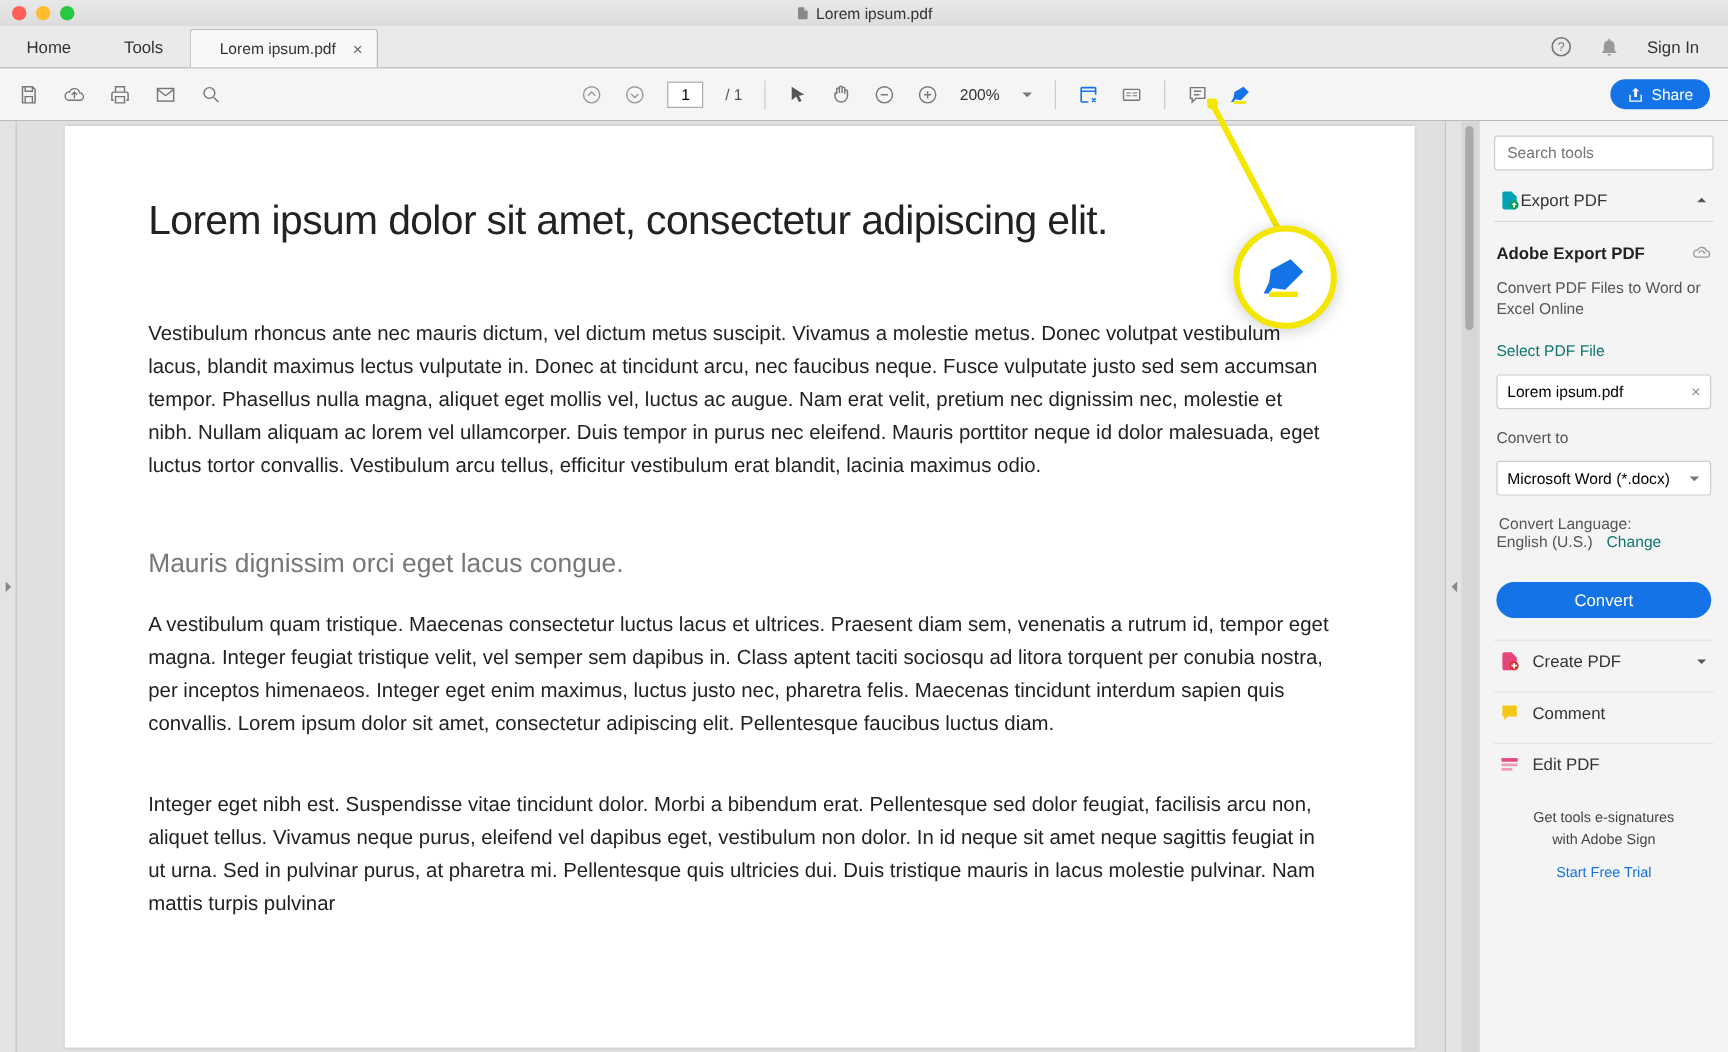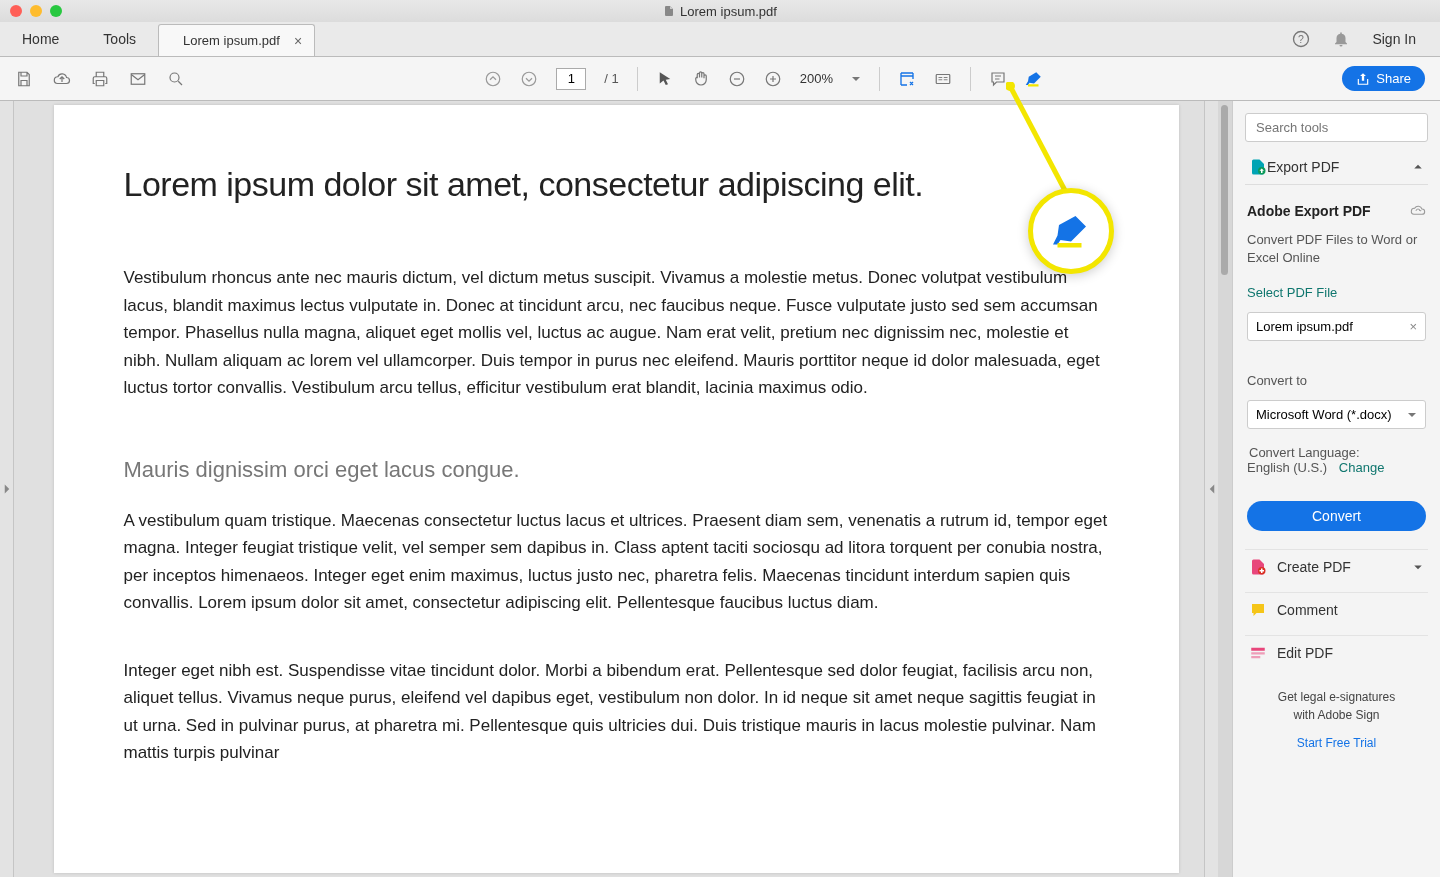--- a/index.html
+++ b/index.html
@@ -50,21 +50,21 @@
 
 .rpanel { width: 208px; background: #f4f4f4; border-left: 1px solid #ccc; display: flex; flex-direction: column; padding: 12px; gap: 8px; font-size: 13px; }
 .rsearch { border: 1px solid #ccc; border-radius: 3px; padding: 6px 10px; font-size: 13px; background: #fff; width: 100%; }
 .rsection { display: flex; align-items: center; padding: 8px 4px; border-bottom: 1px solid #ddd; }
 .rsection .chev { margin-left: auto; }
 .rsection-label { font-size: 14px; color: #333; }
 .rsub-title { font-size: 14px; font-weight: 600; color: #222; margin-top: 10px; padding: 0 2px; display: flex; justify-content: space-between; }
 .rsub-desc { font-size: 13px; color: #555; padding: 0 2px; line-height: 1.4; margin-top: 4px; }
 .rlink { color: #0f766e; font-size: 13px; margin-top: 10px; display: block; padding: 0 2px; }
 .rfield { border: 1px solid #ccc; border-radius: 3px; background: #fff; padding: 6px 8px; font-size: 13px; display: flex; justify-content: space-between; align-items: center; margin: 4px 2px 8px; }
-.rlabel { font-size: 13px; color: #555; padding: 0 2px; margin-top: 16px; }
+.rlabel { font-size: 13px; color: #555; padding: 0 2px; margin-top: 0; }
 .convertbtn { background: #1473e6; color: #fff; border: none; border-radius: 15px; padding: 7px 0; font-size: 14px; margin: 18px 2px 10px; cursor: pointer; }
 .rtool-row { display: flex; align-items: center; gap: 10px; padding: 8px 4px; border-top: 1px solid #e3e3e3; }
 .rtool-row .chev { margin-left: auto; }
 .rfooter { text-align: center; font-size: 12px; color: #444; line-height: 1.5; margin-top: 10px; }
 .rfooterlink { color: #1473e6; font-size: 12px; margin-top: 10px; }
 
 svg { display: block; }
 .ticon { width: 18px; height: 18px; }
 
 
@@ -312,21 +312,21 @@
     <div class="rtool-row">
       <svg width="18" height="18" viewBox="0 0 24 24">
           <rect x="3" y="5" width="18" height="4" fill="#e8467b"></rect>
           <rect x="3" y="11" width="18" height="3" fill="#e8467b" opacity="0.5"></rect>
           <rect x="3" y="16" width="12" height="3" fill="#e8467b" opacity="0.5"></rect>
         </svg>
       <span class="rsection-label">Edit PDF</span>
     </div>
 
     <div class="rfooter">
-      <div>Get legal e-signatures</div>
+      <div>Get tools e-signatures</div>
       <div>with Adobe Sign</div>
       <div class="rfooterlink">Start Free Trial</div>
     </div>
   </div>
 </div>
 
 <svg class="callout-line" style="left:1006px;top:82px;width:80px;height:130px">
   <line x1="4" y1="4" x2="64" y2="118" stroke="#f3e600" stroke-width="5"></line>
   <circle cx="4" cy="4" r="5" fill="#f3e600"></circle>
 </svg>

